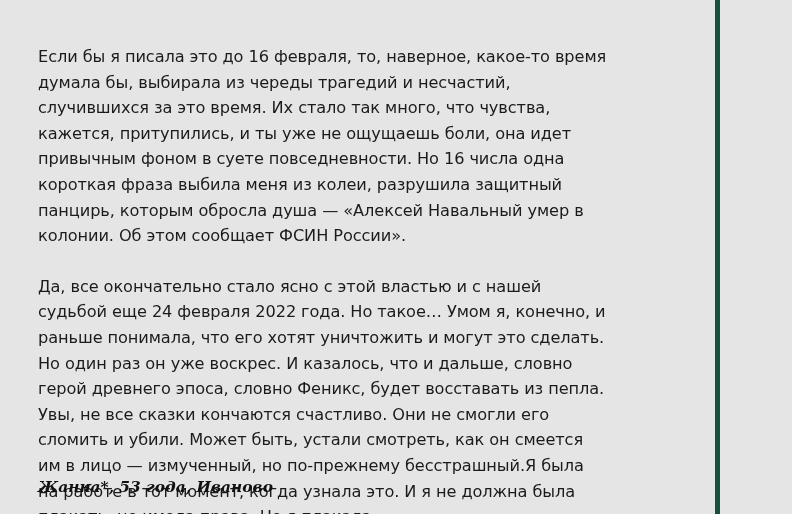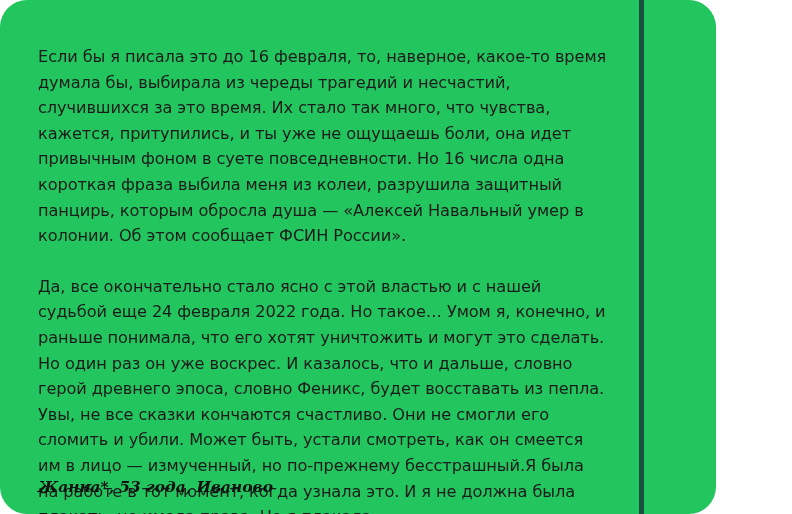--- a/index.html
+++ b/index.html
@@ -8,25 +8,24 @@
   }
   body {
     width: 792px;
     height: 514px;
     background: #ffffff;
     font-family: "DejaVu Sans", sans-serif;
     overflow: hidden;
   }
   .page {
     position: relative;
-    width: 716px;
+    width: 792px;
     height: 514px;
-    background: #22c55e;
+    background: #e5e5e5;
     box-sizing: border-box;
-    border-radius: 27px;
   }
   .accent-bar {
     position: absolute;
     top: 0;
     right: 72px;
     width: 5px;
     height: 514px;
     background: #17503c;
   }
   .content {

